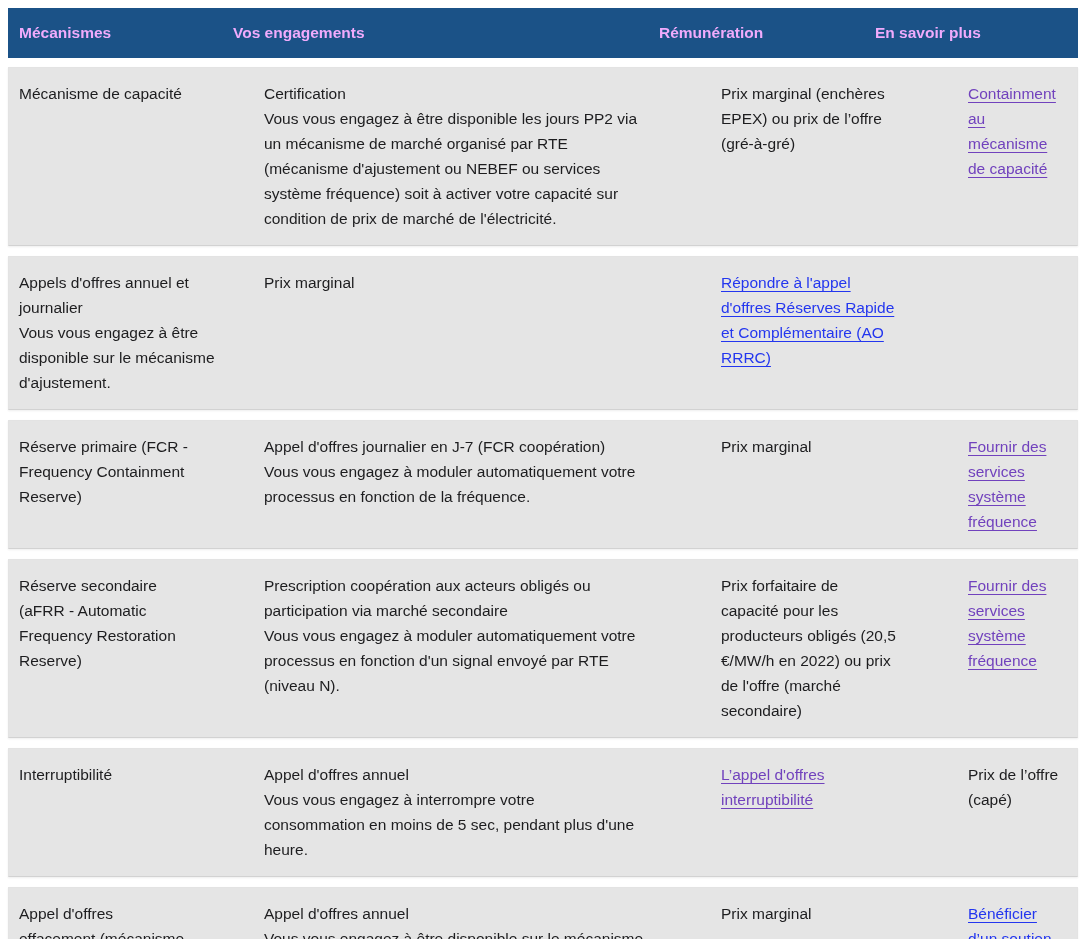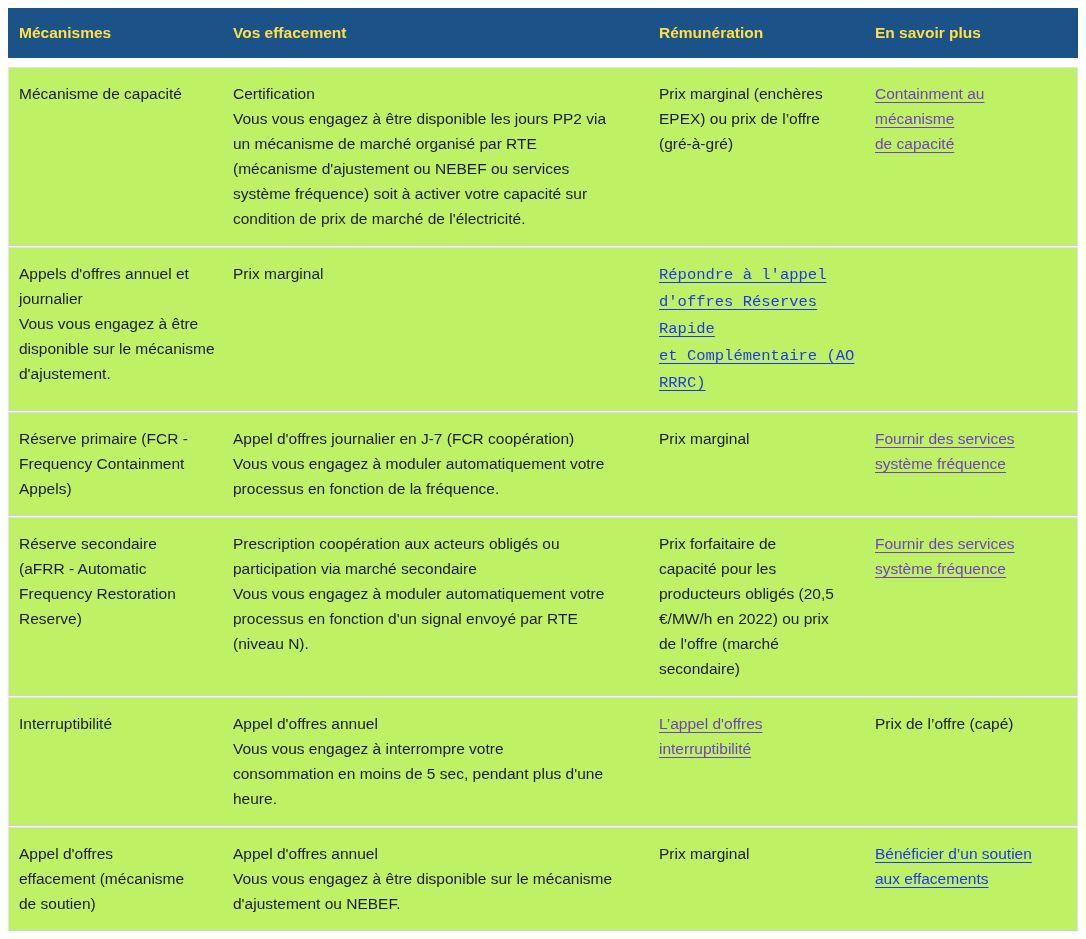--- a/index.html
+++ b/index.html
@@ -18,33 +18,34 @@
     grid-template-columns: 224px 426px 216px 1fr;
     box-sizing: border-box;
     width: 1070px;
   }
   .header-card {
     background: #1b5287;
     border: 1px solid #1b5287;
     margin-bottom: 9px;
   }
   .header-card .cell {
-    color: #fde047;
+    color: #f0abfc;
     font-weight: bold;
     font-size: 15.5px;
     line-height: 22px;
     padding: 13px 16px 13px 0;
     white-space: pre-line;
   }
   .card {
-    background: #bef264;
+    background: #e5e5e5;
     border: 1px solid #e3e3e3;
     border-bottom-color: #d2d2d2;
     box-shadow: 0 1px 2px rgba(0,0,0,0.07);
-    margin-bottom: 1px;
+    margin-bottom: 10px;
+    gap: 31px;
   }
   .cell {
     font-size: 15.5px;
     line-height: 25px;
     padding: 13px 16px 14px 0;
     white-space: pre-line;
     overflow-wrap: break-word;
   }
   .cell:first-child { padding-left: 10px; }
   .learn-link {
@@ -53,21 +54,21 @@
     cursor: pointer;
   }
 </style>
 </head>
 <body>
 
 <div class="wrap">
 
   <div class="grid-row header-card">
     <div class="cell">Mécanismes</div>
-    <div class="cell">Vos effacement</div>
+    <div class="cell">Vos engagements</div>
     <div class="cell">Rémunération</div>
     <div class="cell">En savoir plus</div>
   </div>
 
   <div class="grid-row card">
     <div class="cell">Mécanisme de capacité</div>
     <div class="cell">Certification
 Vous vous engagez à être disponible les jours PP2 via
 un mécanisme de marché organisé par RTE
 (mécanisme d'ajustement ou NEBEF ou services
@@ -78,30 +79,30 @@
 (gré-à-gré)</div>
     <div class="cell"><a class="learn-link" style="color: rgb(113, 66, 189);">Containment au mécanisme
 de capacité</a></div>
   </div>
 
   <div class="grid-row card">
     <div class="cell">Appels d'offres annuel et journalier
 Vous vous engagez à être disponible sur le mécanisme
 d'ajustement.</div>
     <div class="cell">Prix marginal</div>
-    <div class="cell"><a class="learn-link" style="color: rgb(35, 54, 239); font-family: Liberation Mono, monospace;">Répondre à l'appel
+    <div class="cell"><a class="learn-link" style="color: rgb(35, 54, 239);">Répondre à l'appel
 d'offres Réserves Rapide
 et Complémentaire (AO
 RRRC)</a></div>
   </div>
 
   <div class="grid-row card">
     <div class="cell">Réserve primaire (FCR -
 Frequency Containment
-Appels)</div>
+Reserve)</div>
     <div class="cell">Appel d'offres journalier en J-7 (FCR coopération)
 Vous vous engagez à moduler automatiquement votre
 processus en fonction de la fréquence.</div>
     <div class="cell">Prix marginal</div>
     <div class="cell"><a class="learn-link" style="color: rgb(113, 66, 189);">Fournir des services
 système fréquence</a></div>
   </div>
 
   <div class="grid-row card">
     <div class="cell">Réserve secondaire

